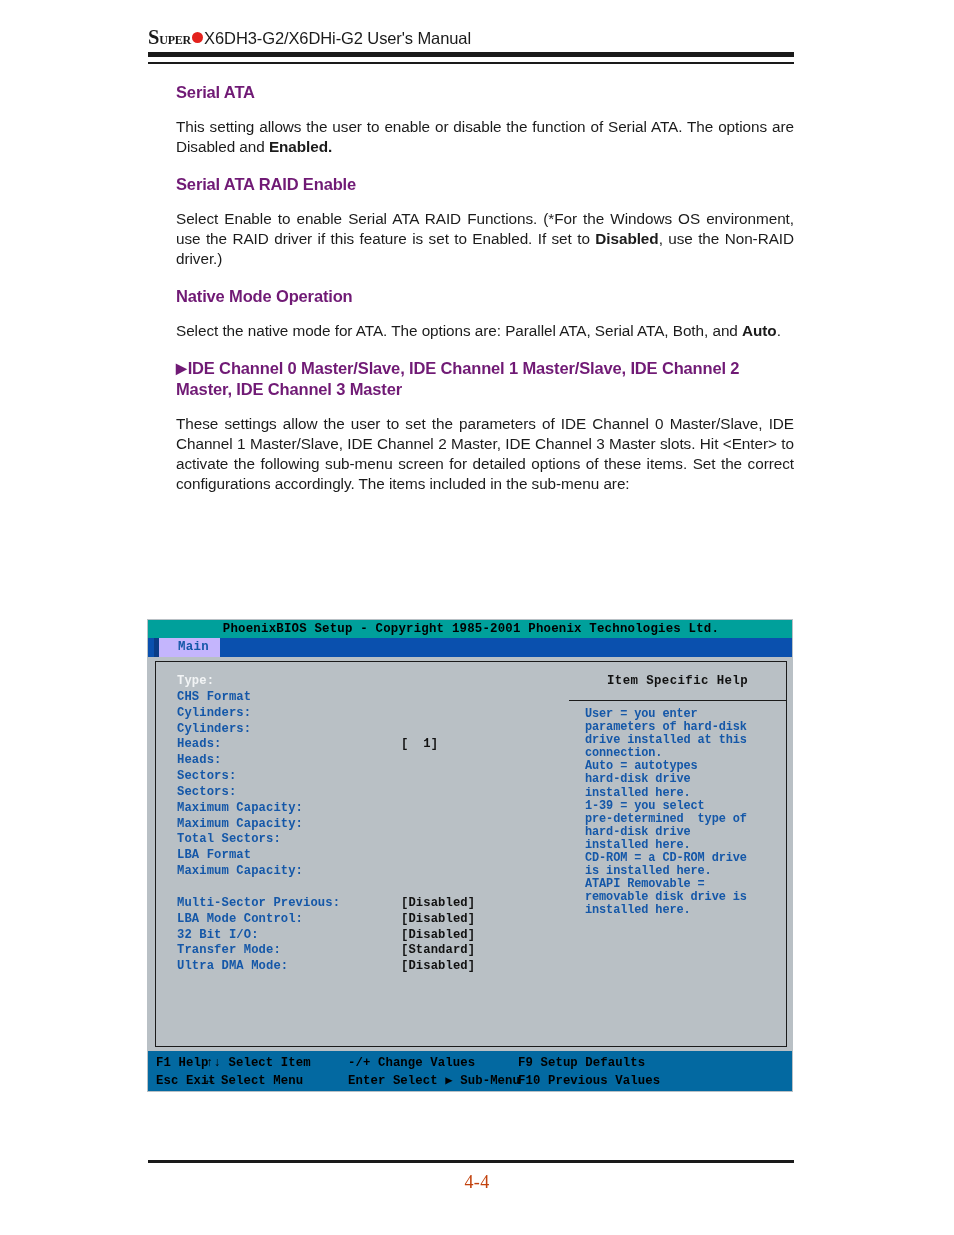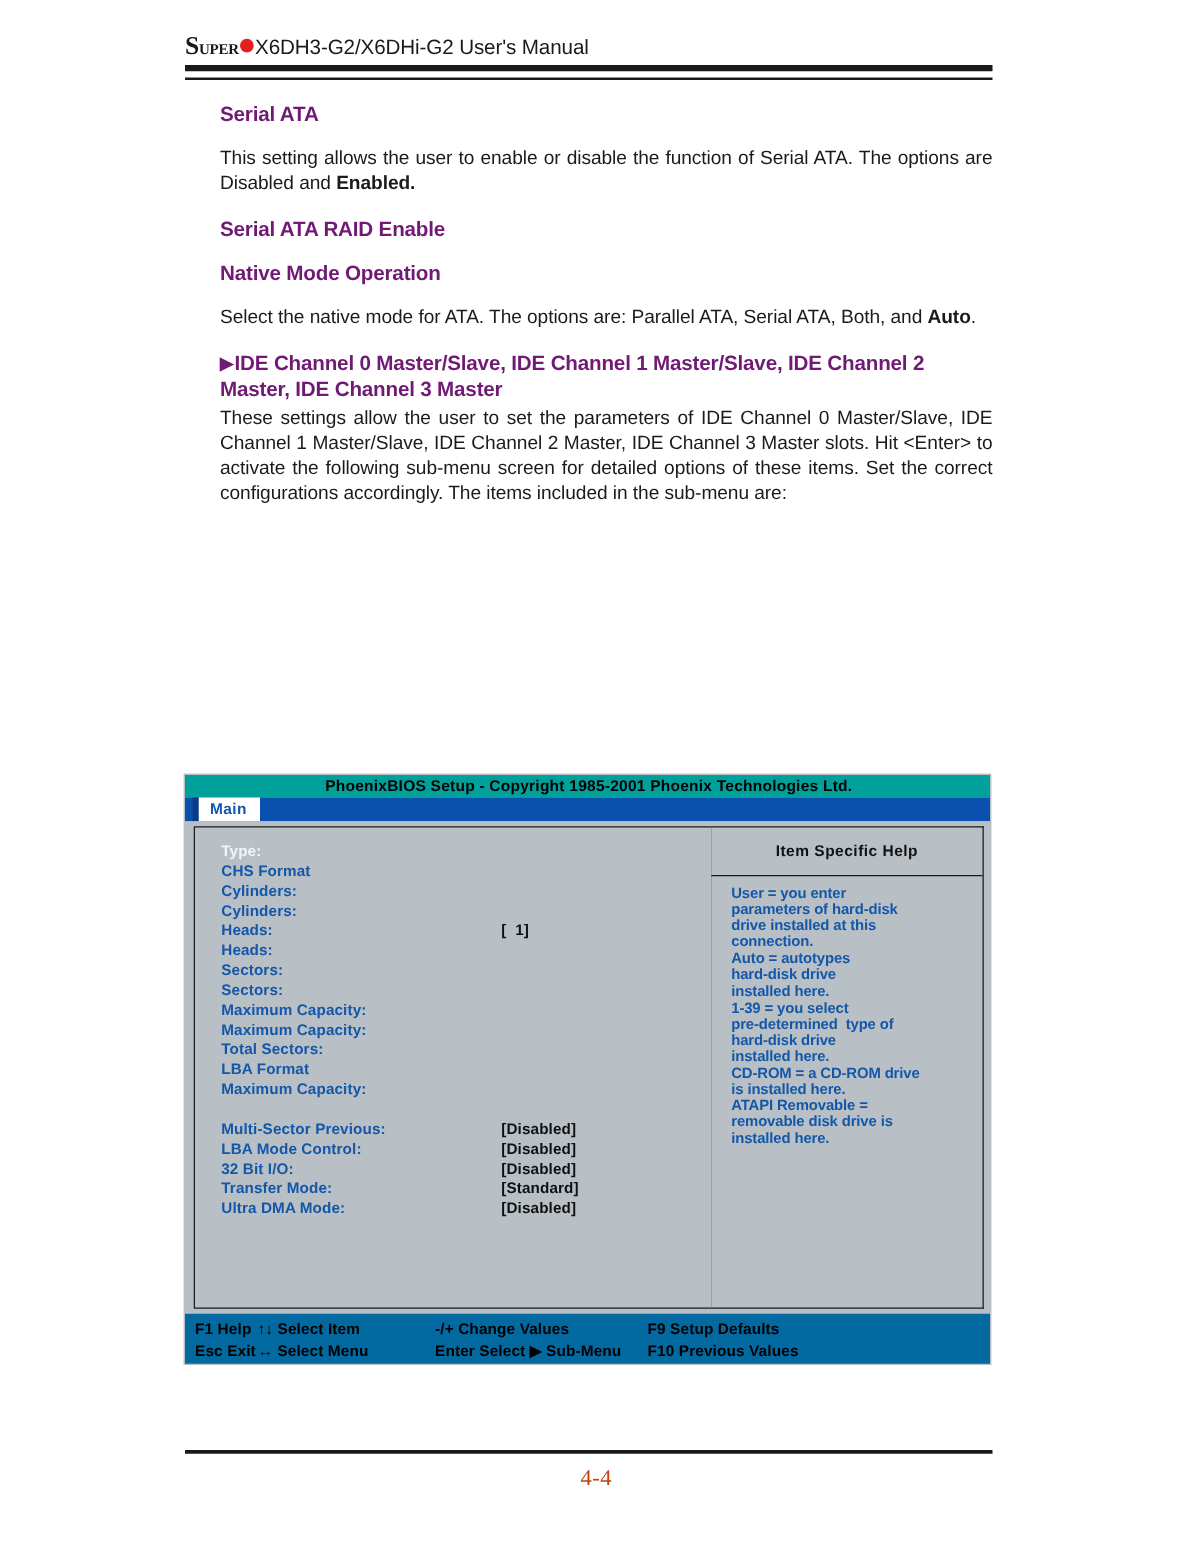--- a/index.html
+++ b/index.html
@@ -86,21 +86,21 @@
   }
   h2.sec {
     font-family: "Liberation Sans", sans-serif;
     font-size: 16.5px;
     font-weight: bold;
     color: #701a75;
     margin: 0 0 14px 0;
     line-height: 1.28;
     letter-spacing: -0.15px;
   }
-  h2.sec.tight { margin-bottom: 1px; }
+  h2.sec.tight { margin-bottom: 13px; }
   p.para {
     font-family: "Liberation Sans", sans-serif;
     font-size: 15.3px;
     line-height: 20px;
     color: #1b1b1b;
     margin: 0 0 17px 0;
     text-align: justify;
     text-justify: inter-word;
     letter-spacing: -0.05px;
   }
@@ -113,21 +113,21 @@
   }
 
   
   .bios {
     position: absolute;
     left: 147px;
     top: 619px;
     width: 646px;
     height: 473px;
     background: #b9c0c5;
-    font-family: Liberation Sans, sans-serif;
+    font-family: Liberation Mono, monospace;
     overflow: hidden;
     border: 1px solid #b9c0c5;
   }
   .bios-titlebar {
     position: absolute;
     left: 0; top: 0;
     width: 646px;
     height: 18px;
     background: #00a09b;
     color: #000;
@@ -149,22 +149,22 @@
     position: absolute;
     left: 6px; top: 0;
     width: 5px;
     height: 19px;
     background: #0a3c86;
   }
   .menu-tab {
     position: absolute;
     left: 11px; top: 0;
     height: 19px;
-    padding: 0 11px 0 9px;
-    background: #ffffff;
+    padding: 0 11px 0 19px;
+    background: #c4b5fd;
     color: #1457a8;
     font-size: 12.4px;
     line-height: 19px;
     font-weight: bold;
     letter-spacing: 0.3px;
   }
 
   .bios-body {
     position: absolute;
     left: 0; top: 37px;
@@ -293,20 +293,21 @@
   </div>
   <div class="rule-thick"></div>
   <div class="rule-thin"></div>
 
   <div class="content">
 
     <h2 class="sec">Serial ATA</h2>
     <p class="para">This setting allows the user to enable or disable the function of  Serial ATA.  The options are Disabled and  <b>Enabled.</b></p>
 
     <h2 class="sec">Serial ATA RAID Enable</h2>
+    <p class="para">Select Enable to enable Serial ATA RAID Functions. (*For the Windows OS environment, use the RAID driver if this feature is set to Enabled. If set to <b>Disabled</b>, use the Non-RAID driver.)</p>
 
     <h2 class="sec">Native Mode Operation</h2>
     <p class="para">Select the native mode for ATA. The options are: Parallel ATA, Serial ATA, Both, and <b>Auto</b>.</p>
 
     <h2 class="sec tight"><span class="tri">▶</span><span>IDE Channel 0 Master/Slave, IDE Channel 1 Master/Slave, IDE Channel 2 Master, IDE Channel 3 Master</span></h2>
     <p class="para">These settings allow the user to set the parameters of  IDE Channel 0 Master/Slave, IDE Channel 1 Master/Slave, IDE Channel 2 Master, IDE Channel 3 Master slots.  Hit &lt;Enter&gt; to activate  the following sub-menu screen for detailed options of these items. Set the correct configurations accordingly.  The items included in the sub-menu are:</p>
   </div>
 
   <div class="bios">
 

